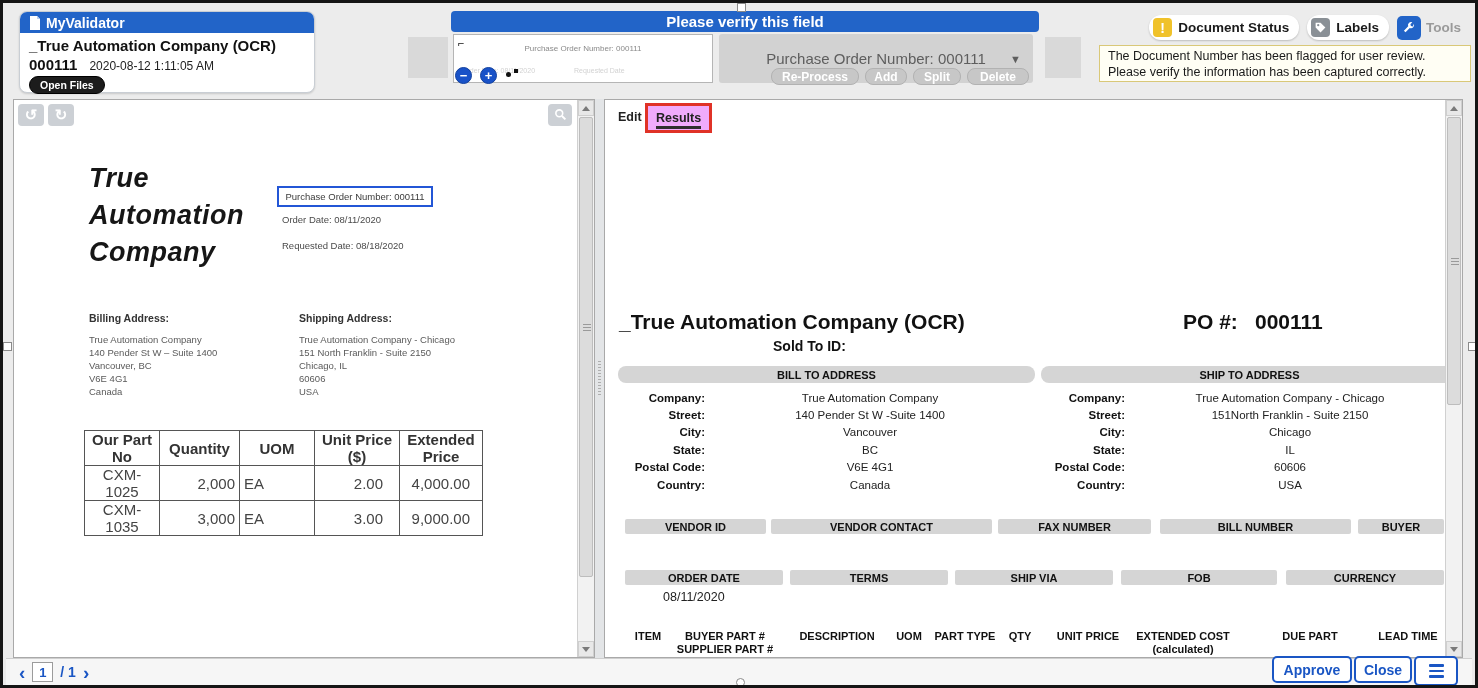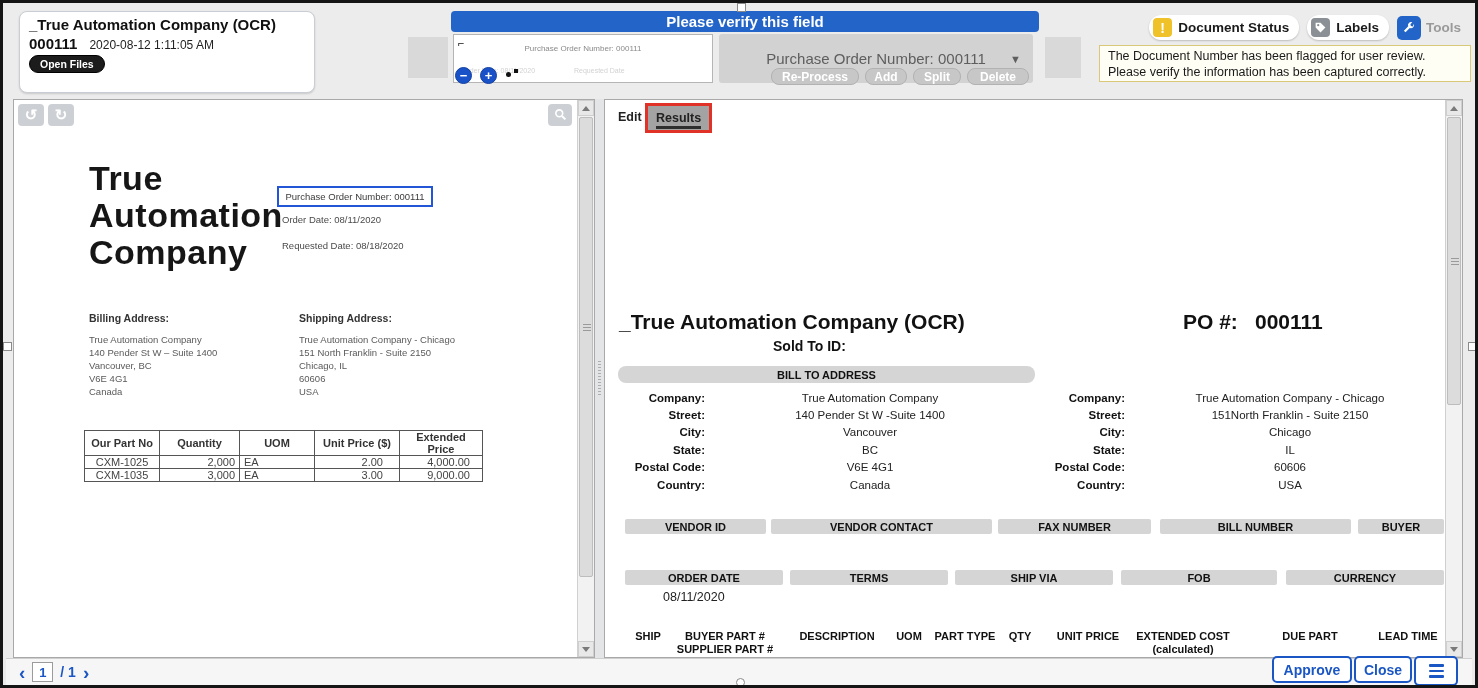--- a/index.html
+++ b/index.html
@@ -45,37 +45,37 @@
   .panel{background:#fff;border:1px solid #a9a9a9;}
   .left-panel{left:10px;top:96px;width:582px;height:559px;overflow:hidden;}
   .tool-sq{width:26px;height:22px;background:#ccd0d5;border-radius:4px;color:#fff;font-size:15px;font-weight:bold;display:flex;align-items:center;justify-content:center;}
   .vscroll{position:absolute;top:0;bottom:0;width:17px;background:#f2f2f2;border-left:1px solid #d0d0d0;}
   .vscroll .arrow{position:absolute;left:0;width:16px;height:16px;background:#e8e8e8;border:1px solid #cfcfcf;display:flex;align-items:center;justify-content:center;}
   .tri-up{width:0;height:0;border-left:4px solid transparent;border-right:4px solid transparent;border-bottom:5px solid #7a7a7a;}
   .tri-down{width:0;height:0;border-left:4px solid transparent;border-right:4px solid transparent;border-top:5px solid #7a7a7a;}
   .vthumb{position:absolute;left:1px;width:14px;background:#dcdcdc;border:1px solid #bdbdbd;border-radius:2px;}
   .vgrip{position:absolute;left:3px;width:8px;height:9px;background:repeating-linear-gradient(to bottom,#9a9a9a 0 1px,transparent 1px 3px);}
 
-  .company-name{left:75px;top:60px;font-size:34px;font-weight:bold;color:#161616;line-height:37px;letter-spacing:.5px;}
+  .company-name{left:75px;top:60px;font-size:27px;font-weight:bold;color:#161616;line-height:37px;letter-spacing:.5px;font-style:italic;}
   .po-box{left:263px;top:86px;width:156px;height:21px;border:2px solid #2356d6;font-size:9.5px;color:#3b3b3b;display:flex;align-items:center;justify-content:center;}
   .pv-line{font-size:9.5px;color:#4a4a4a;}
   .pv-head{font-size:10.5px;font-weight:bold;color:#333;}
   .pv-addr{font-size:9.5px;color:#5a5a5a;line-height:13px;}
   .pv-table{left:70px;top:330px;border-collapse:collapse;}
-  .pv-table th,.pv-table td{border:1px solid #555;font-size:11px;color:#444;height:13px;padding:0 4px;}
+  .pv-table th,.pv-table td{border:1px solid #555;font-size:15px;color:#444;height:13px;padding:0 4px;}
   .pv-table th{font-weight:bold;text-align:center;color:#333;}
 
   
   .splitter{left:592px;top:96px;width:9px;height:559px;background:#e3e5e7;}
   .split-grip{position:absolute;left:3px;top:262px;width:3px;height:34px;background:repeating-linear-gradient(to bottom,#aeaeae 0 1px,transparent 1px 3px);}
 
   
   .right-panel{left:601px;top:96px;width:859px;height:559px;overflow:hidden;}
   .tab{font-size:12.5px;font-weight:bold;color:#222;}
-  .results-box{position:absolute;left:40px;top:3px;border:3px solid #e03227;padding:2px 8px 1px 8px;background:#a3a3a3;}
+  .results-box{position:absolute;left:40px;top:3px;border:3px solid #e03227;padding:2px 8px 1px 8px;background:#f0abfc;}
   .results-box .tab{border-bottom:3px solid #2e2e2e;padding-bottom:1px;display:inline-block;}
   .r-title{font-size:21px;font-weight:bold;color:#111;}
   .r-sub{font-size:14px;font-weight:bold;color:#111;}
   .hdr-bar{position:absolute;height:17px;background:#d5d5d5;border-radius:8px;display:flex;align-items:center;justify-content:center;font-size:11px;font-weight:bold;color:#111;}
   .hdr-bar2{position:absolute;height:15px;background:#d5d5d5;border-radius:2px;display:flex;align-items:center;justify-content:center;font-size:11px;font-weight:bold;color:#111;}
   .f-label{position:absolute;font-size:11.5px;font-weight:bold;color:#111;text-align:right;width:100px;}
   .f-value{position:absolute;font-size:11.5px;color:#222;width:310px;text-align:center;}
   .lh-cell{position:absolute;text-align:center;font-size:11px;font-weight:bold;color:#111;line-height:13px;white-space:nowrap;}
 
   
@@ -93,20 +93,29 @@
 <body>
 
 <div class="screen">
 
   <div class="handle" style="left:734px;top:0px;"></div>
   <div class="handle" style="left:0px;top:339px;"></div>
   <div class="handle" style="left:1465px;top:339px;"></div>
   <div class="handle" style="left:733px;top:675px;border-radius:50%;"></div>
 
   <div class="abs card validator-card">
+    <div class="bluebar validator-bar">
+      <span style="display:flex;">
+        <svg width="12" height="14" viewBox="0 0 12 14">
+            <path d="M1 0h7l3 3v11H1z" fill="#fff"></path>
+            <path d="M8 0l3 3H8z" fill="#bcd0ee"></path>
+          </svg>
+      </span>
+      <span>MyValidator</span>
+    </div>
     <div class="doc-title">_True Automation Company (OCR)</div>
     <div class="doc-meta">
       <span class="doc-number">000111</span>
       <span class="doc-time">2020-08-12 1:11:05 AM</span>
     </div>
     <span class="open-files">Open Files</span>
   </div>
 
   <div class="abs gray-square" style="left:405px;top:34px;width:40px;height:41px;"></div>
   <div class="abs gray-square" style="left:1042px;top:34px;width:36px;height:41px;"></div>
@@ -258,20 +267,21 @@
     <div class="results-box">
       <span class="tab">Results</span>
     </div>
 
     <div class="abs r-title" style="left:14px;top:210px;">_True Automation Company (OCR)</div>
     <div class="abs r-sub" style="left:168px;top:238px;">Sold To ID:</div>
     <div class="abs r-title" style="left:578px;top:210px;">PO #:</div>
     <div class="abs r-title" style="left:650px;top:210px;">000111</div>
 
     <div class="hdr-bar" style="left:13px;top:266px;width:417px;">BILL TO ADDRESS</div>
+    <div class="hdr-bar" style="left:436px;top:266px;width:417px;">SHIP TO ADDRESS</div>
 
     <div class="f-label" style="left:0;top:292px;">Company:</div>
     <div class="f-value" style="left:110px;top:292px;">True Automation Company</div>
     <div class="f-label" style="left:0;top:309px;">Street:</div>
     <div class="f-value" style="left:110px;top:309px;">140 Pender St W -Suite 1400</div>
     <div class="f-label" style="left:0;top:326px;">City:</div>
     <div class="f-value" style="left:110px;top:326px;">Vancouver</div>
     <div class="f-label" style="left:0;top:344px;">State:</div>
     <div class="f-value" style="left:110px;top:344px;">BC</div>
     <div class="f-label" style="left:0;top:361px;">Postal Code:</div>
@@ -301,21 +311,21 @@
     <div class="hdr-bar2" style="left:20px;top:470px;width:158px;">ORDER DATE</div>
     <div class="hdr-bar2" style="left:185px;top:470px;width:158px;">TERMS</div>
     <div class="hdr-bar2" style="left:350px;top:470px;width:158px;">SHIP VIA</div>
     <div class="hdr-bar2" style="left:516px;top:470px;width:156px;">FOB</div>
     <div class="hdr-bar2" style="left:681px;top:470px;width:158px;">CURRENCY</div>
 
     <div class="abs" style="left:58px;top:490px;font-size:12.5px;color:#222;">08/11/2020</div>
 
     <div class="lh-cell" style="left:8px;top:530px;width:70px;">
       <div></div>
-        <div>SHIP</div>
+        <div>ITEM</div>
     </div>
     <div class="lh-cell" style="left:55px;top:530px;width:130px;">
       <div>BUYER PART #</div>
         <div>SUPPLIER PART #</div>
     </div>
     <div class="lh-cell" style="left:172px;top:530px;width:120px;">
       <div></div>
         <div>DESCRIPTION</div>
     </div>
     <div class="lh-cell" style="left:274px;top:530px;width:60px;">

